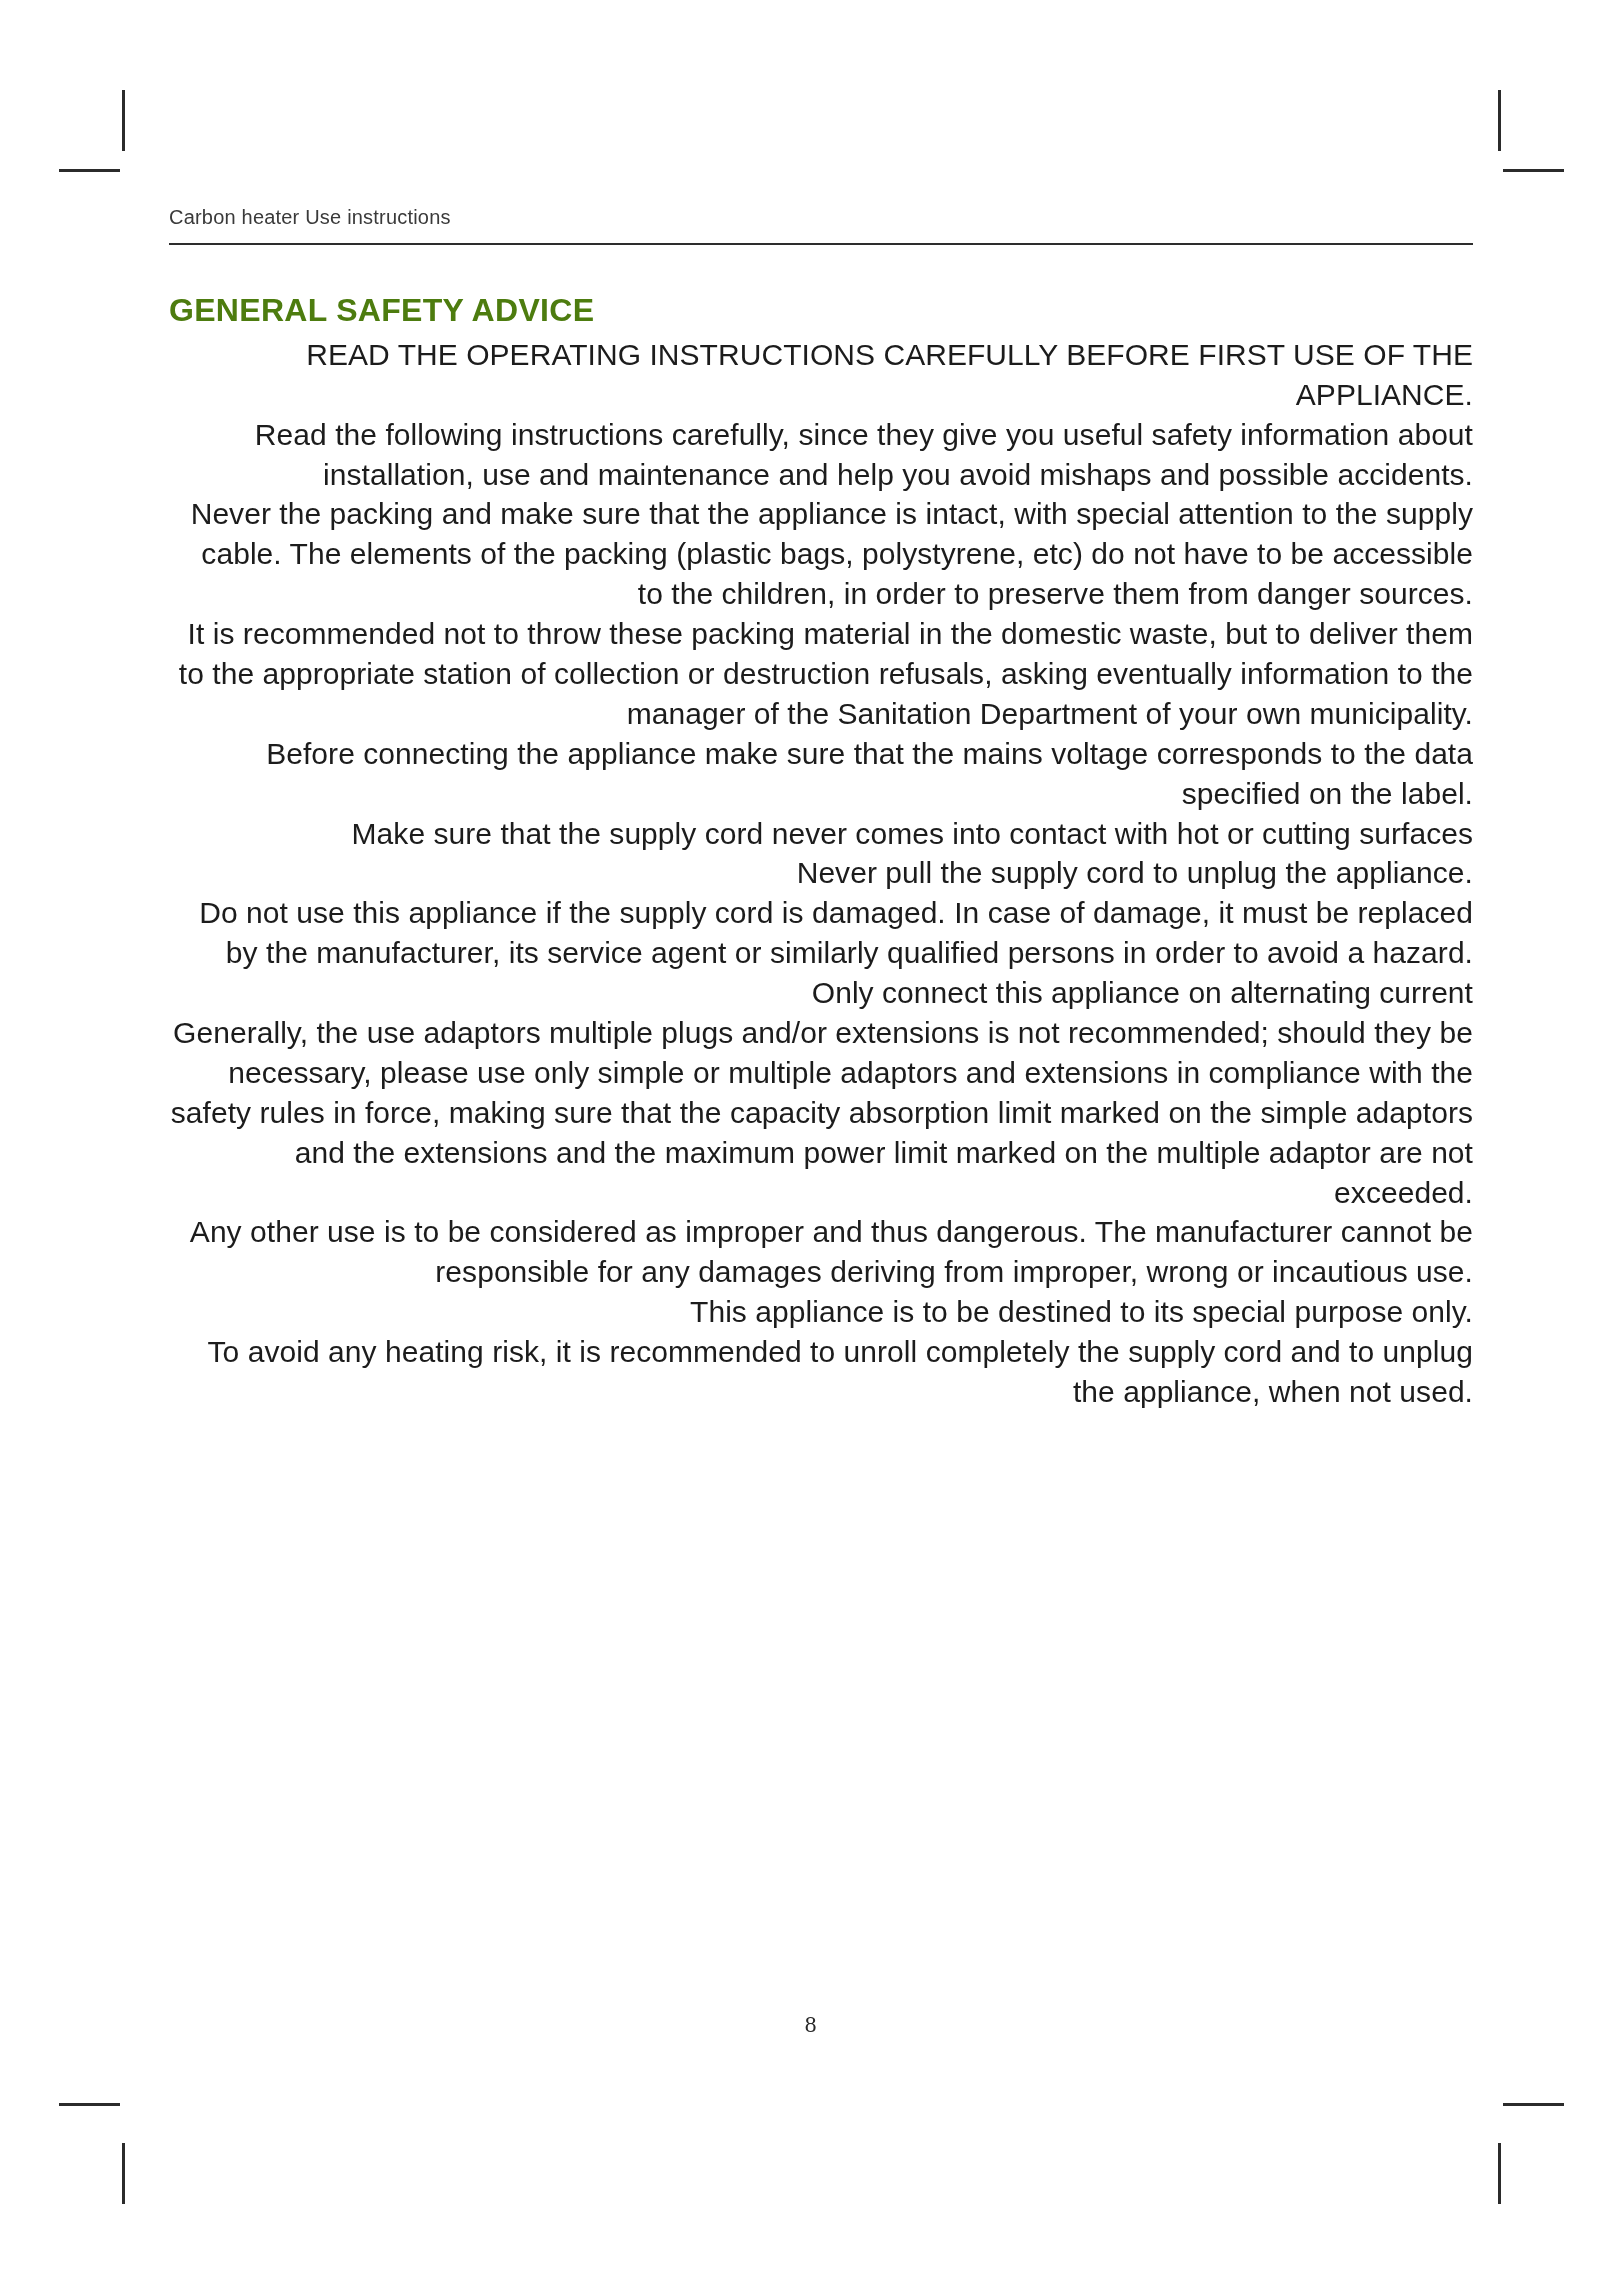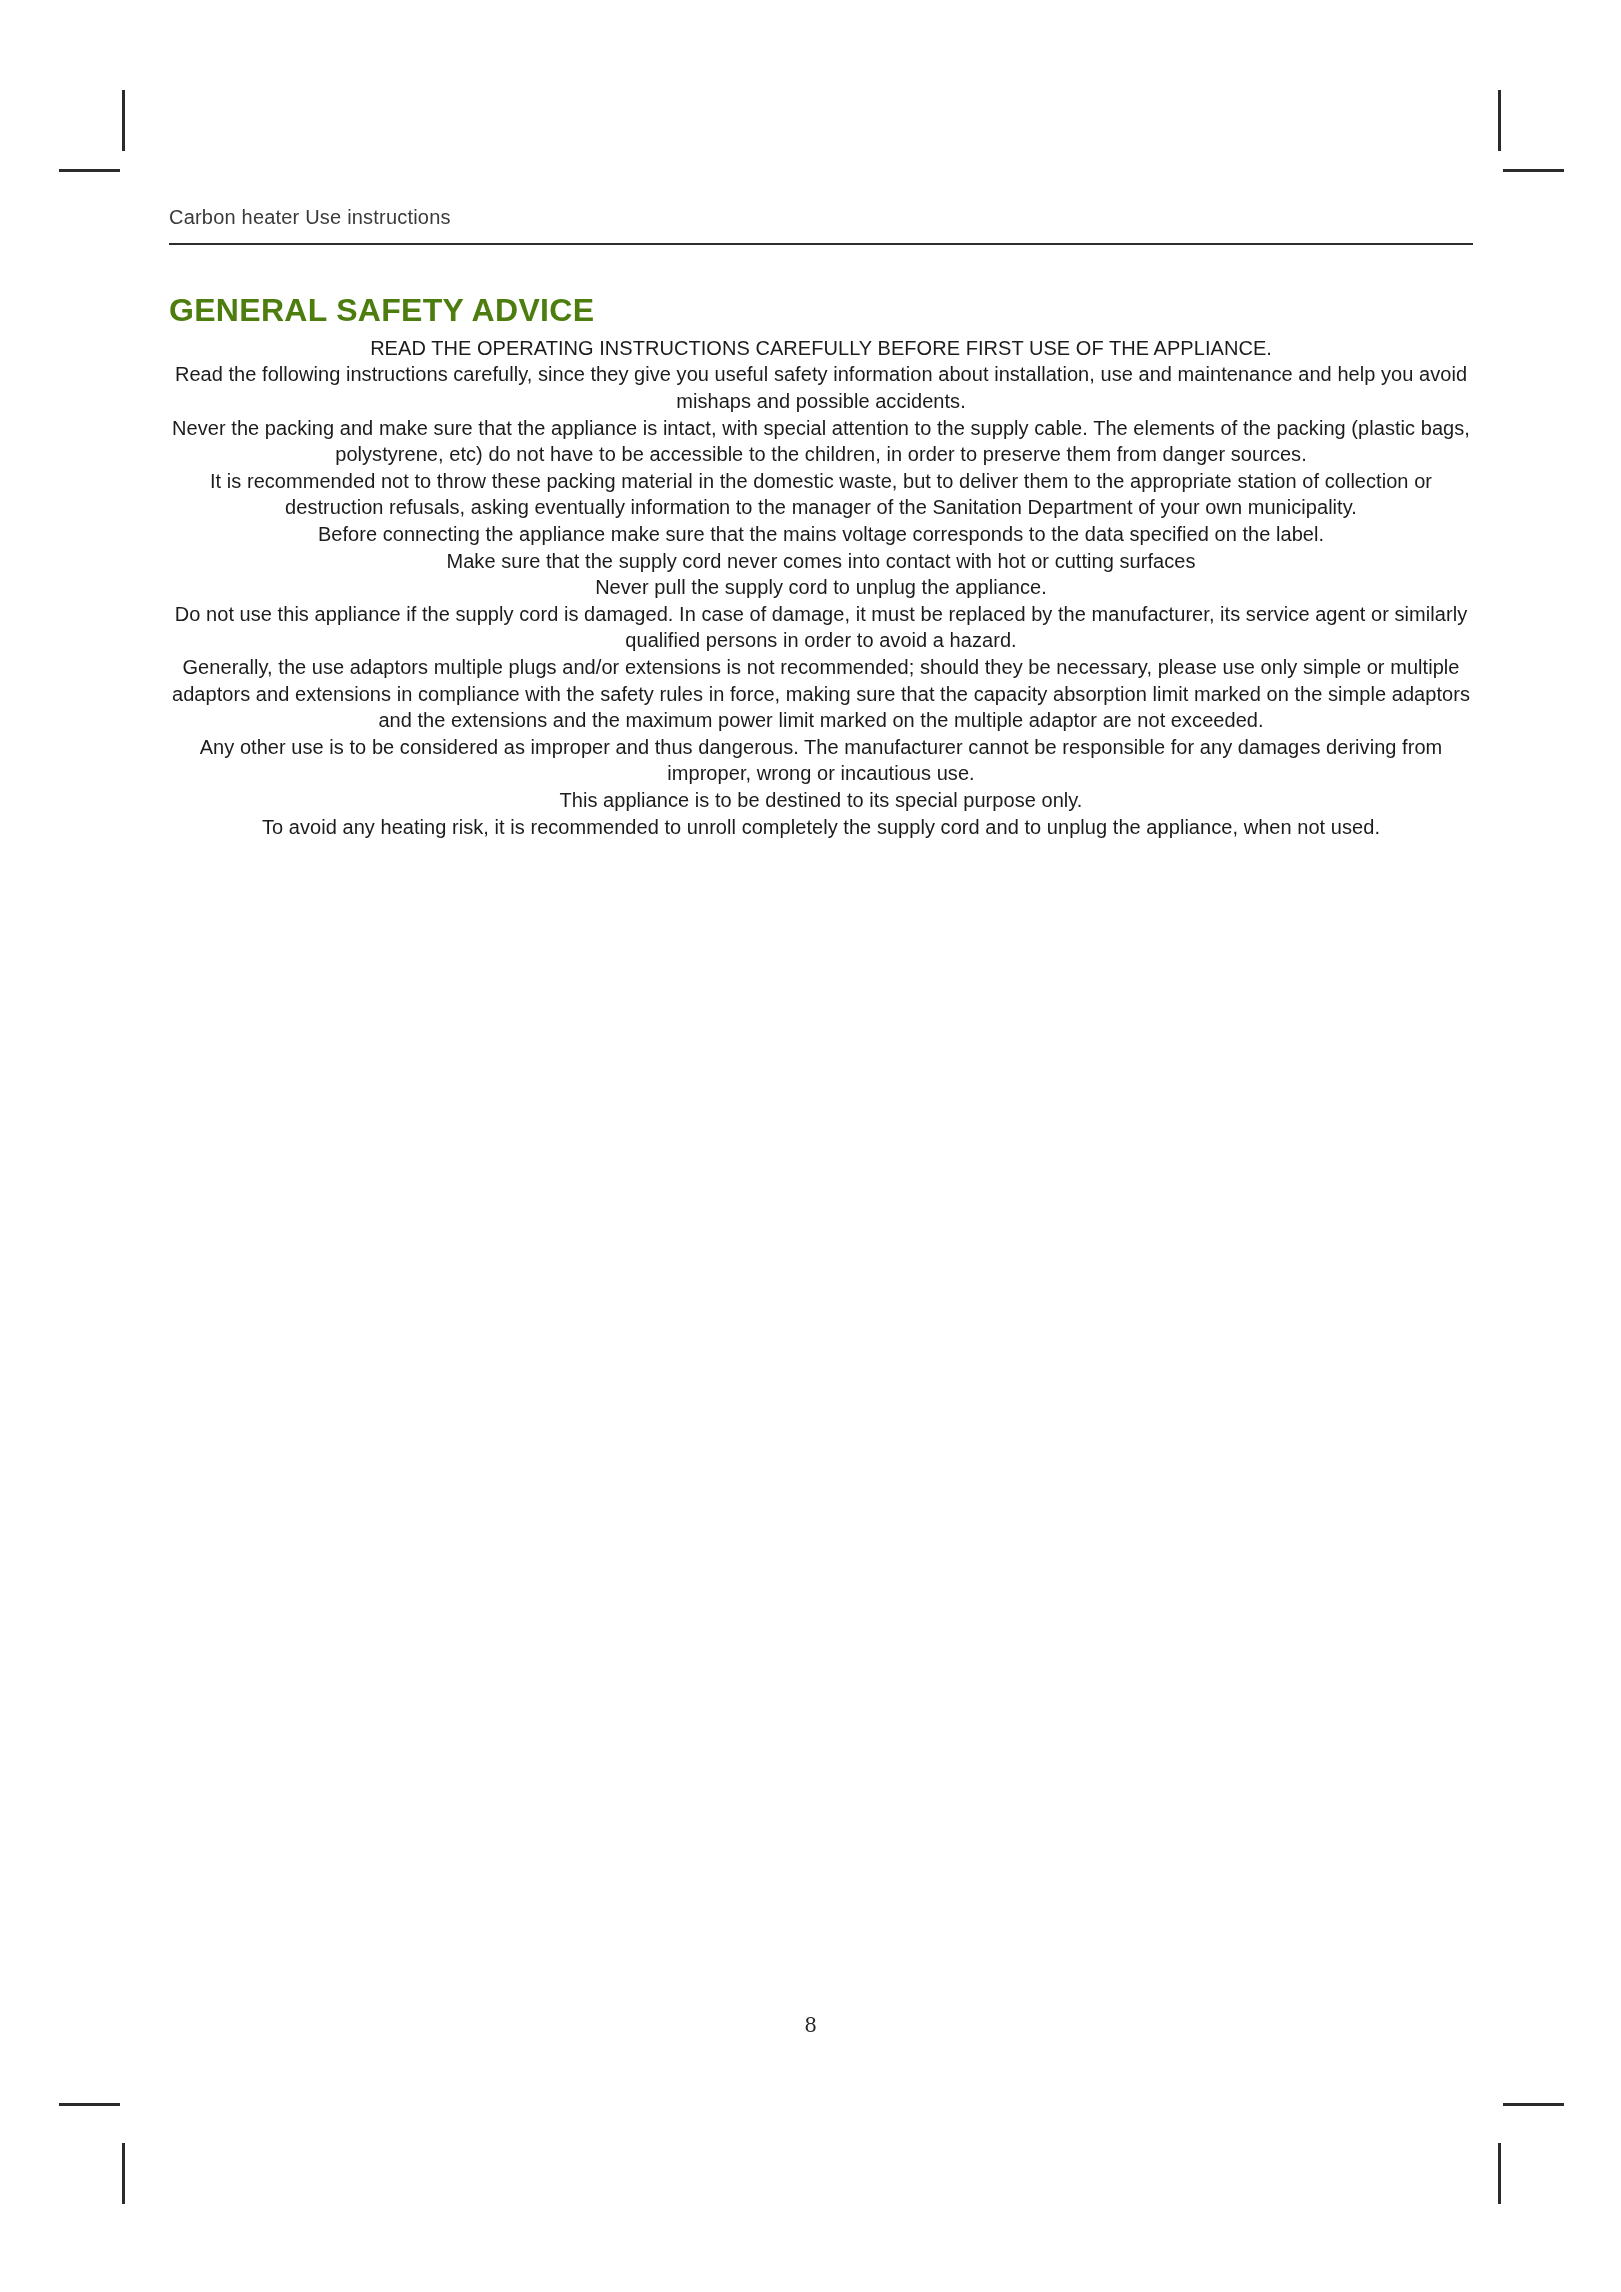--- a/index.html
+++ b/index.html
@@ -70,25 +70,25 @@
     margin: 0 0 3.9px 0;
     font-size: 32px;
     font-weight: bold;
     letter-spacing: 0.3px;
     line-height: 1.28;
     color: #4d7c0f;
   }
 
   p.body-para {
     margin: 0;
-    font-size: 20px;
+    font-size: 30px;
     line-height: 1.33;
     color: #1c1c1c;
     letter-spacing: 0.05px;
-    text-align: center;
+    text-align: right;
   }
 
   .folio {
     position: absolute;
     left: 0;
     top: 2011px;
     width: 1621px;
     text-align: center;
     font-family: "Liberation Serif", serif;
     font-size: 23.5px;
@@ -117,20 +117,21 @@
     <h1 class="section-title">GENERAL SAFETY ADVICE</h1>
 
     <p class="body-para">READ THE OPERATING INSTRUCTIONS  CAREFULLY BEFORE FIRST USE OF THE APPLIANCE.</p>
     <p class="body-para">Read the following instructions carefully, since they give you useful safety information about installation, use and maintenance and help you avoid mishaps and possible accidents.</p>
     <p class="body-para">Never the packing and make sure that the appliance is intact, with special attention to the supply cable. The elements of the packing (plastic bags, polystyrene, etc) do not have to be accessible to the children, in order to preserve them from danger sources.</p>
     <p class="body-para">It is recommended not to throw these packing material in the domestic waste, but to deliver them to the appropriate station of collection or destruction refusals, asking eventually information to the manager of the Sanitation Department of your own municipality.</p>
     <p class="body-para">Before connecting the appliance make sure that the mains voltage corresponds to the data specified on the label.</p>
     <p class="body-para">Make sure that the supply cord never comes into contact with hot or cutting surfaces</p>
     <p class="body-para">Never pull the supply cord to unplug the appliance.</p>
     <p class="body-para">Do not use this appliance if the supply cord is damaged. In case of damage, it must be replaced by the manufacturer, its service agent or similarly qualified persons in order to avoid a hazard.</p>
+    <p class="body-para">Only connect this appliance on alternating current</p>
     <p class="body-para">Generally, the use adaptors multiple plugs and/or extensions is not recommended; should they be necessary, please use only simple or multiple adaptors and extensions in compliance with the safety rules in force, making sure that the capacity absorption limit marked on the simple adaptors and the extensions and the maximum power limit marked on the multiple adaptor are not exceeded.</p>
     <p class="body-para">Any other use is to be considered as improper and thus dangerous. The manufacturer cannot be responsible for any damages deriving from improper, wrong or incautious use.</p>
     <p class="body-para">This appliance is to be destined to its special purpose only.</p>
     <p class="body-para">To avoid any heating risk, it is recommended to unroll completely the supply cord and to unplug the appliance, when not used.</p>
   </div>
 
   <div class="folio">8</div>
 
 </div>
 

